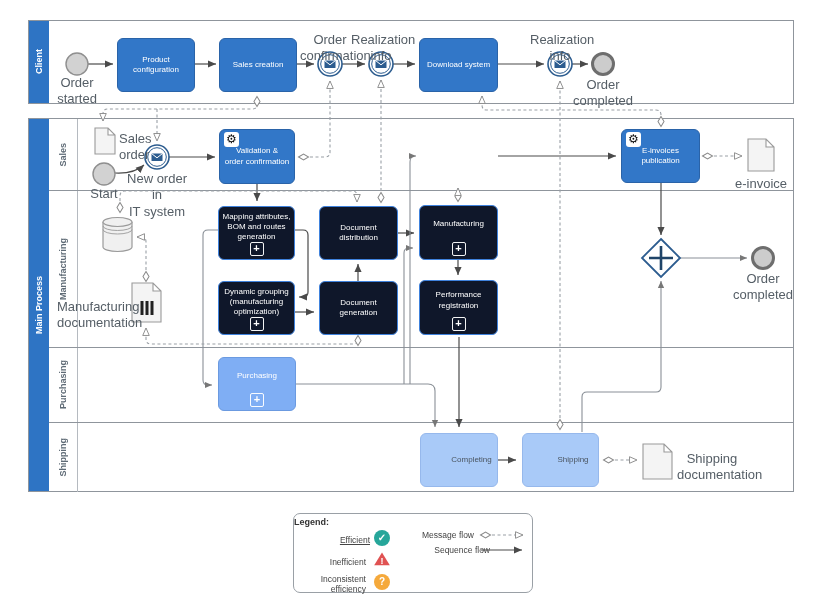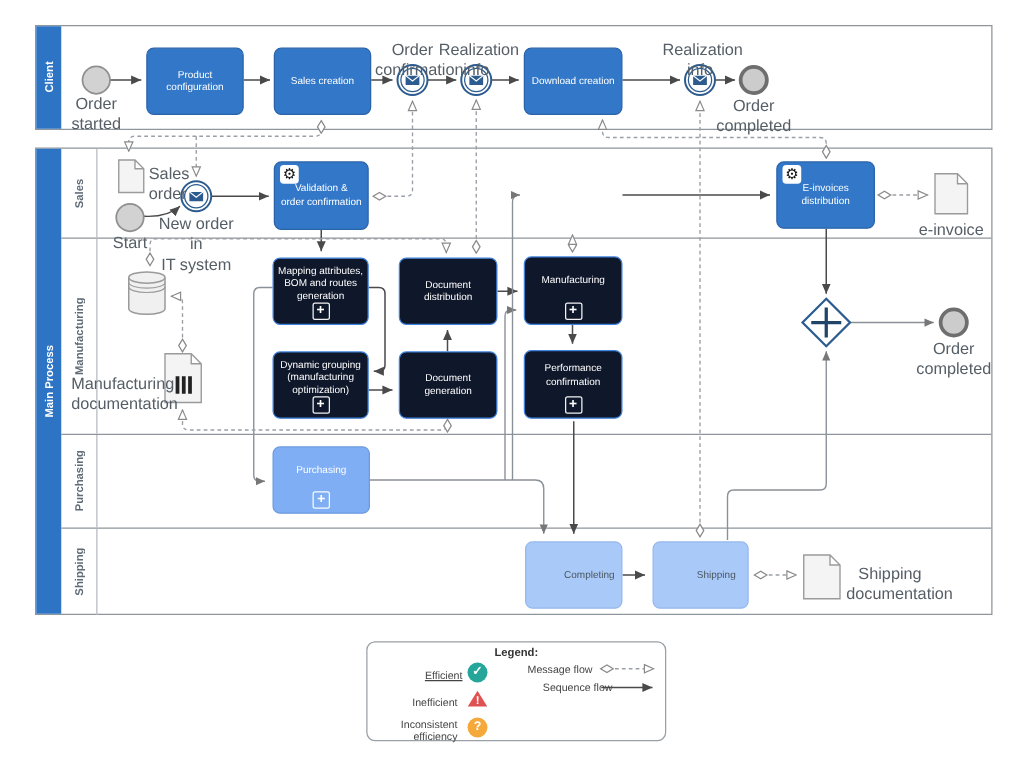--- a/index.html
+++ b/index.html
@@ -25,21 +25,21 @@
   .task.light{background:#A9CAF8;border:1px solid #96b8ec;color:#4a5560;padding-left:28px;}
   .plus{position:absolute;left:50%;transform:translateX(-50%);bottom:3px;width:12px;height:12px;
         border:1px solid rgba(255,255,255,.95);border-radius:2px;color:#fff;font-size:11px;
         line-height:11px;text-align:center;font-weight:bold;}
   .gear{position:absolute;top:2px;left:4px;width:15px;height:15px;background:#fff;border-radius:3px;
         color:#111;font-size:12px;line-height:15px;text-align:center;}
   .lbl{position:absolute;font-size:13px;color:#555e66;text-align:center;white-space:pre-line;line-height:1.25;}
   .lbl.left{text-align:left;}
   .legend{position:absolute;left:293px;top:513px;width:240px;height:80px;border:1.5px solid #9aa0a6;
           border-radius:7px;background:#fff;box-sizing:border-box;}
-  .legend-title{position:absolute;left:0;right:0;top:3px;text-align:center;font-size:9px;
+  .legend-title{position:absolute;left:0;right:0;top:3px;font-size:9px;
                 font-weight:bold;color:#333;}
   .leg-lbl{position:absolute;font-size:8.5px;color:#444;text-align:right;white-space:pre-line;line-height:1.2;}
   .leg-badge{position:absolute;width:16px;height:16px;border-radius:50%;color:#fff;font-size:10px;
              font-weight:bold;line-height:16px;text-align:center;}
   .leg-badge.teal{background:#26A69A;}
   .leg-badge.orange{background:#F5A93B;}
 </style>
 </head>
 <body>
 
@@ -187,31 +187,31 @@
       <path d="M132,283 h21 l8,8 v31 h-29 Z M153,283 v8 h8" fill="#f4f4f4" stroke="#9a9a9a" stroke-width="1.1"></path>
       <rect x="140.5" y="301" width="3" height="14" fill="#222"></rect>
       <rect x="145.5" y="301" width="3" height="14" fill="#222"></rect>
       <rect x="150.5" y="301" width="3" height="14" fill="#222"></rect>
     </g>
   </svg>
 
   <div class="task dark" style="left:117px;top:38px;width:78px;height:54px;"><span>Product
 configuration</span></div>
   <div class="task dark" style="left:219px;top:38px;width:78px;height:54px;"><span>Sales creation</span></div>
-  <div class="task dark" style="left:419px;top:38px;width:79px;height:54px;"><span>Download creation</span></div>
+  <div class="task dark" style="left:419px;top:38px;width:79px;height:54px;"><span>Download system</span></div>
 
   <div class="task dark" style="left:219px;top:129px;width:76px;height:55px;">
     <span class="gear">⚙</span>
     <span>Validation &amp;
 order confirmation</span>
   </div>
   <div class="task dark" style="left:621px;top:129px;width:79px;height:54px;">
     <span class="gear">⚙</span>
     <span>E-invoices
-distribution</span>
+publication</span>
   </div>
 
   <div class="task med" style="left:218px;top:206px;width:77px;height:54px;padding-bottom:14px;">
     <span>Mapping attributes,
 BOM and routes
 generation</span>
     <span class="plus">+</span>
   </div>
   <div class="task med" style="left:218px;top:281px;width:77px;height:54px;padding-bottom:14px;">
     <span>Dynamic grouping
@@ -222,21 +222,21 @@
   <div class="task med" style="left:319px;top:206px;width:79px;height:54px;"><span>Document
 distribution</span></div>
   <div class="task med" style="left:319px;top:281px;width:79px;height:54px;"><span>Document
 generation</span></div>
   <div class="task med" style="left:419px;top:205px;width:79px;height:55px;padding-bottom:18px;">
     <span>Manufacturing</span>
     <span class="plus">+</span>
   </div>
   <div class="task med" style="left:419px;top:280px;width:79px;height:55px;padding-bottom:16px;">
     <span>Performance
-confirmation</span>
+registration</span>
     <span class="plus">+</span>
   </div>
 
   <div class="task pur" style="left:218px;top:357px;width:78px;height:54px;padding-bottom:18px;">
     <span>Purchasing</span>
     <span class="plus">+</span>
   </div>
 
   <div class="task light" style="left:420px;top:433px;width:78px;height:54px;"><span>Completing</span></div>
   <div class="task light" style="left:522px;top:433px;width:77px;height:54px;"><span>Shipping</span></div>

